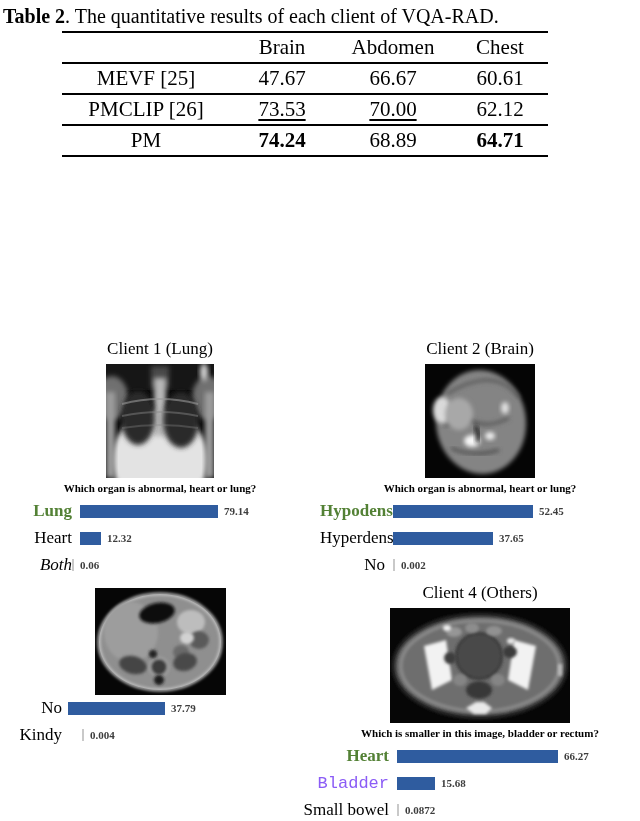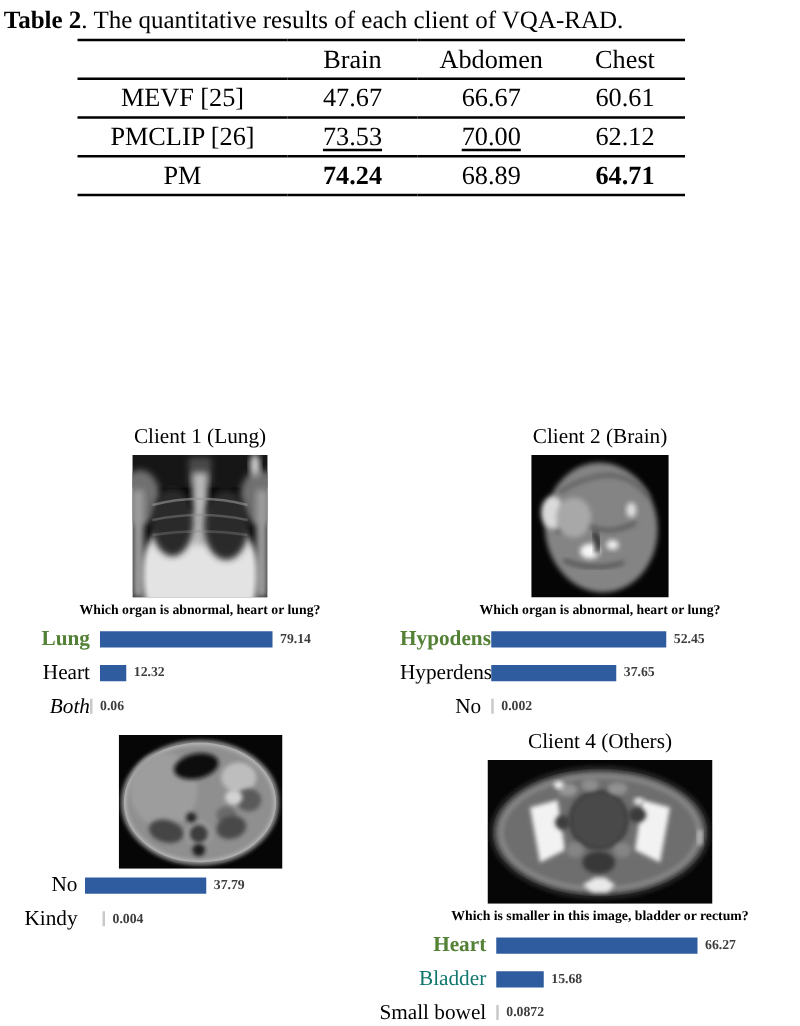--- a/index.html
+++ b/index.html
@@ -242,21 +242,21 @@
   </svg>
 </div>
     <div class="panel-q">Which is smaller in this image, bladder or rectum?</div>
     <div class="bars" style="margin-left: -20px;">
             <div class="bar-row">
               <span class="bar-label hl" style="width: 89px; padding-right: 8px; color: rgb(83, 129, 53);">Heart</span>
               <span class="bar-fill" style="background: rgb(47, 92, 159); width: 161px;"></span>
               <span class="bar-value">66.27</span>
             </div>
             <div class="bar-row">
-              <span class="bar-label" style="width: 89px; padding-right: 8px; color: #0f766e;">Bladder</span>
+              <span class="bar-label" style="width: 89px; padding-right: 8px; color: #8b5cf6; font-family: Liberation Mono, monospace;">Bladder</span>
               <span class="bar-fill" style="background: rgb(47, 92, 159); width: 38px;"></span>
               <span class="bar-value">15.68</span>
             </div>
             <div class="bar-row">
               <span class="bar-label" style="width: 89px; padding-right: 8px; color: rgb(0, 0, 0);">Small bowel</span>
               <span class="bar-tick" style="background: rgb(201, 201, 201);"></span>
               <span class="bar-value">0.0872</span>
             </div>
           </div>
   </div>

